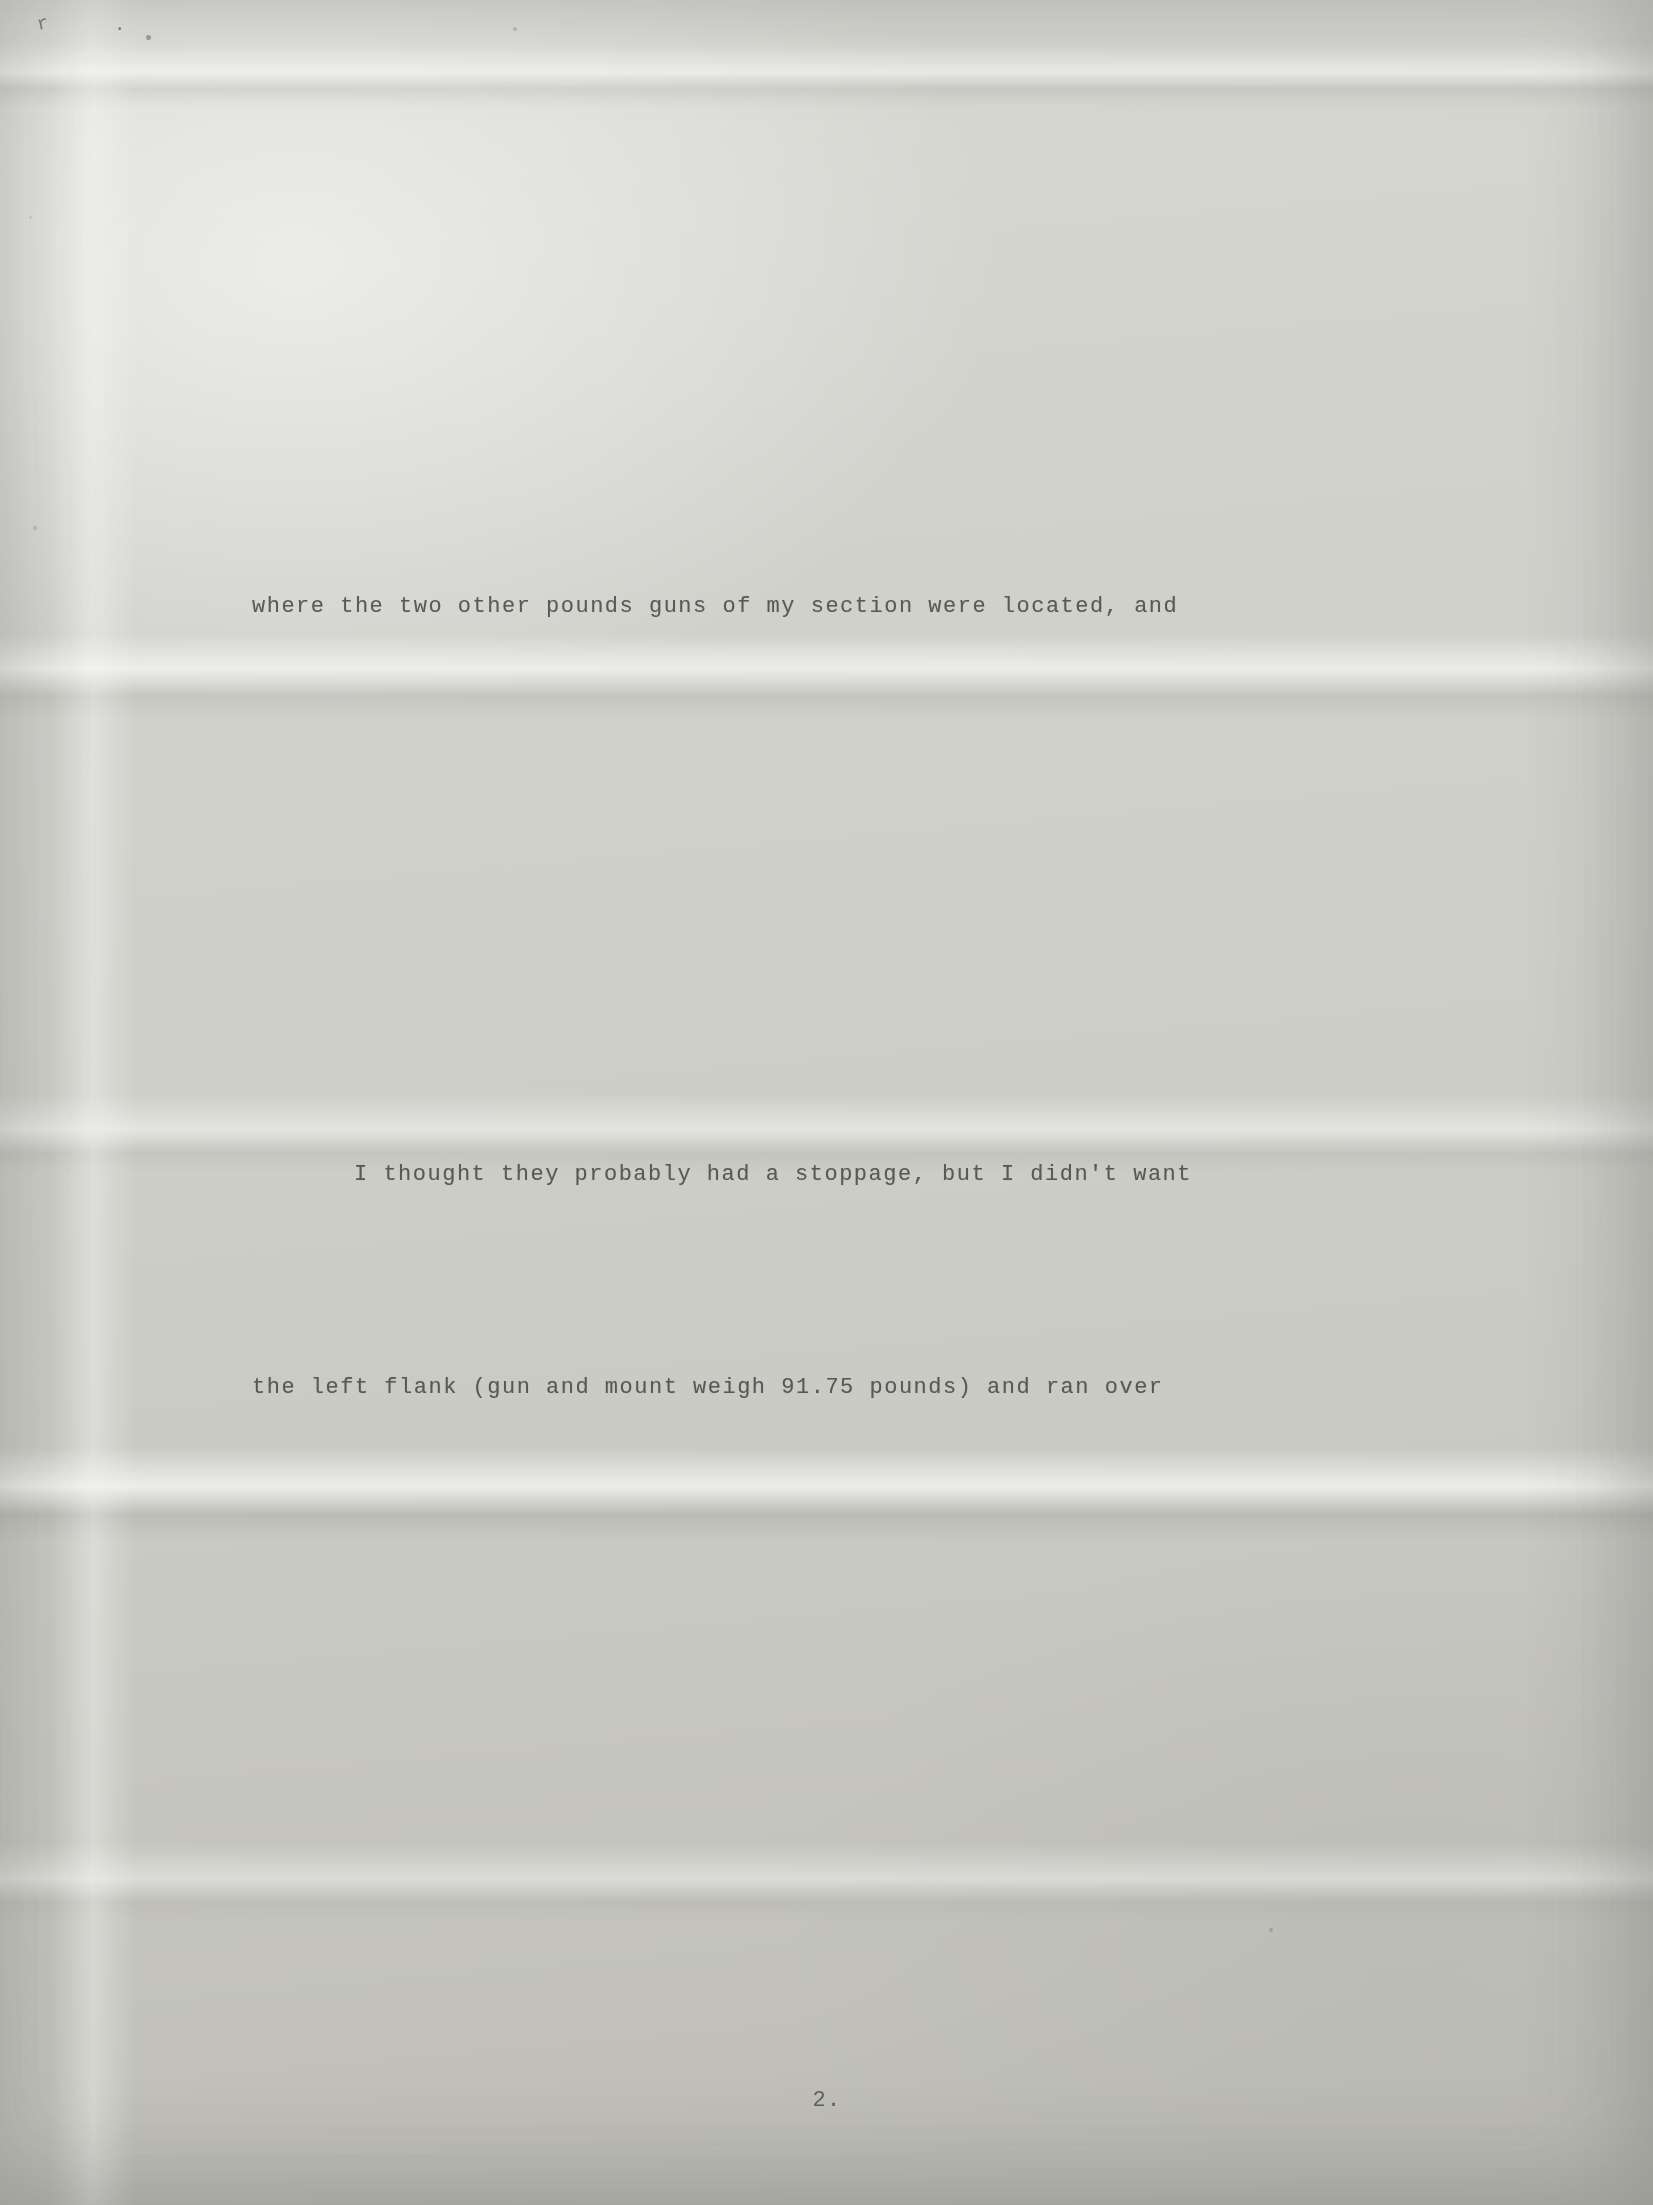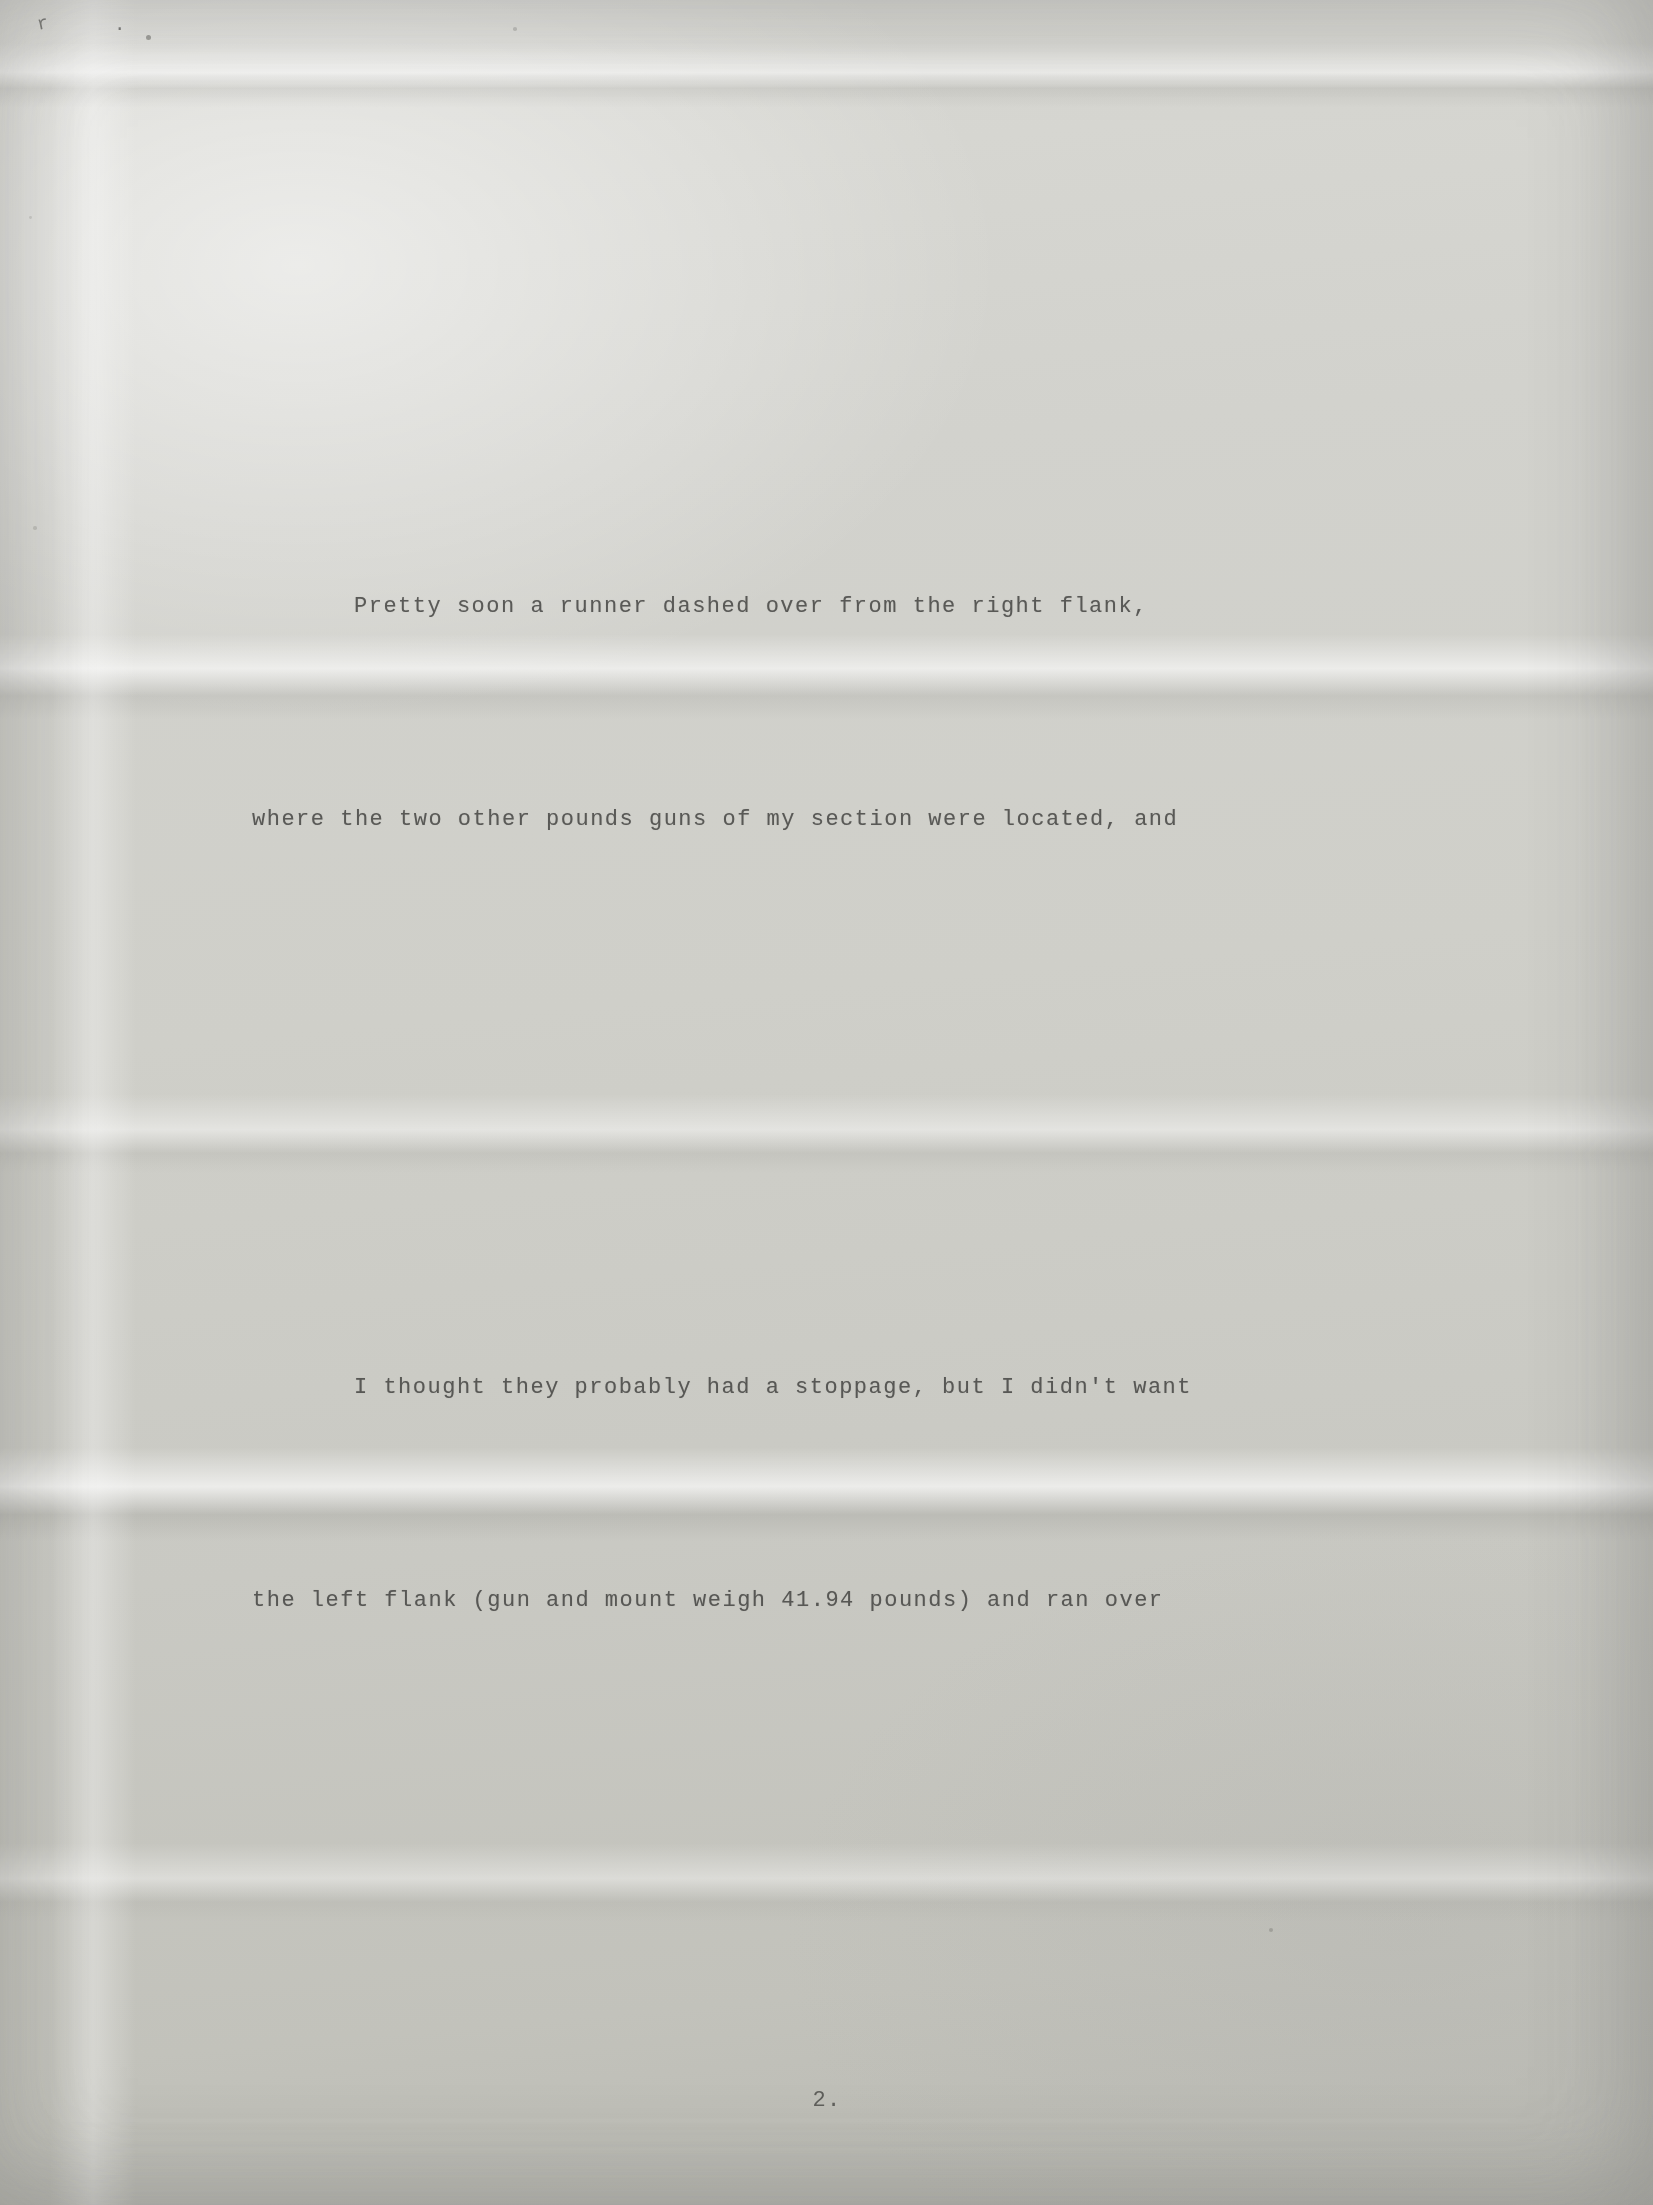--- a/index.html
+++ b/index.html
@@ -109,27 +109,26 @@
   <div class="mark-tl" style="left:114px; top:14.4px; font-size:19px;">.</div>
   <div class="speck" style="left:146px; top:35px; width:5px; height:5px;"></div>
   <div class="speck" style="left:513px; top:27px; width:3.6px; height:3.6px; opacity:.5;"></div>
   <div class="speck" style="left:1269px; top:1928px; width:4.3px; height:4.3px; opacity:.55;"></div>
   <div class="speck" style="left:33px; top:526px; width:3.6px; height:3.6px; opacity:.4;"></div>
   <div class="speck" style="left:29px; top:216px; width:2.9px; height:2.9px; opacity:.35;"></div>
 
   <div class="typed">
 
     <div class="para">
-      <span class="ln ind">Pretty soon a runner dashed over from the right flank,</span>
       <span class="ln">where the two other pounds guns of my section were located, and</span>
     </div>
 
     <div class="para">
       <span class="ln ind">I thought they probably had a stoppage, but I didn't want</span>
-      <span class="ln">the left flank (gun and mount weigh 41.94 pounds) and ran over</span>
+      <span class="ln">the left flank (gun and mount weigh 91.75 pounds) and ran over</span>
       
     </div>
 
     
 
     
 
     
 
     

